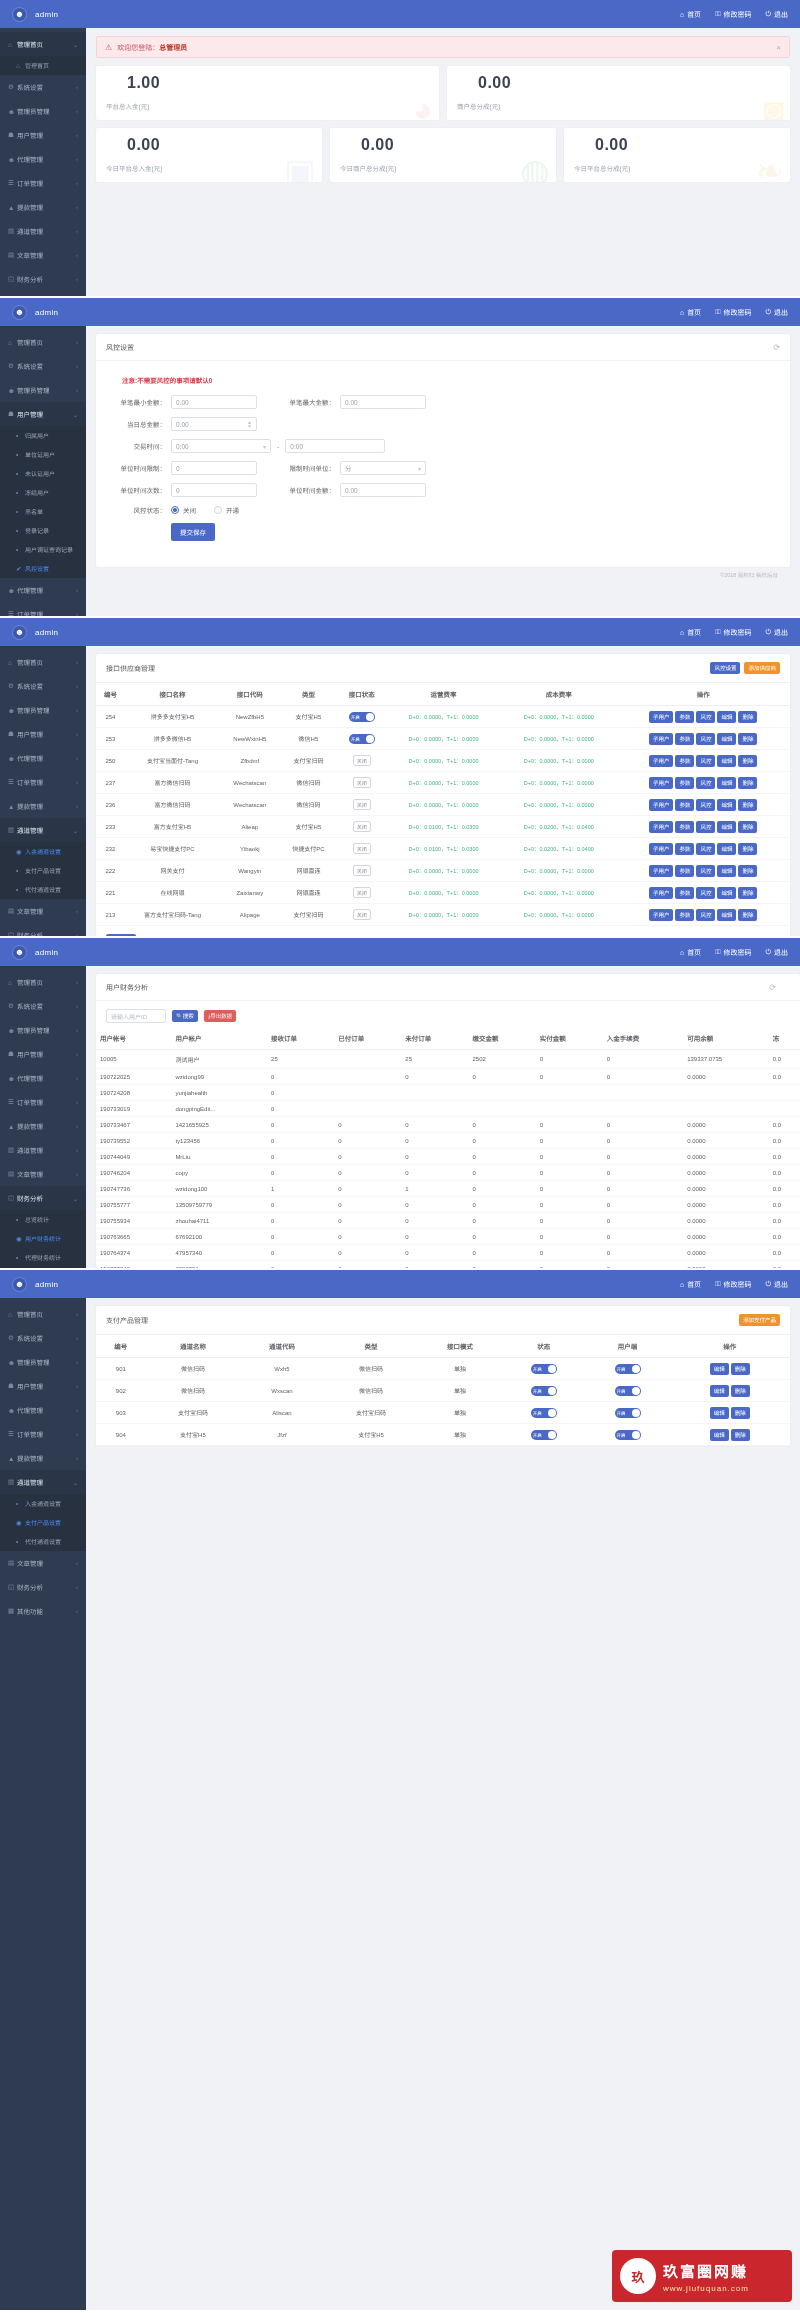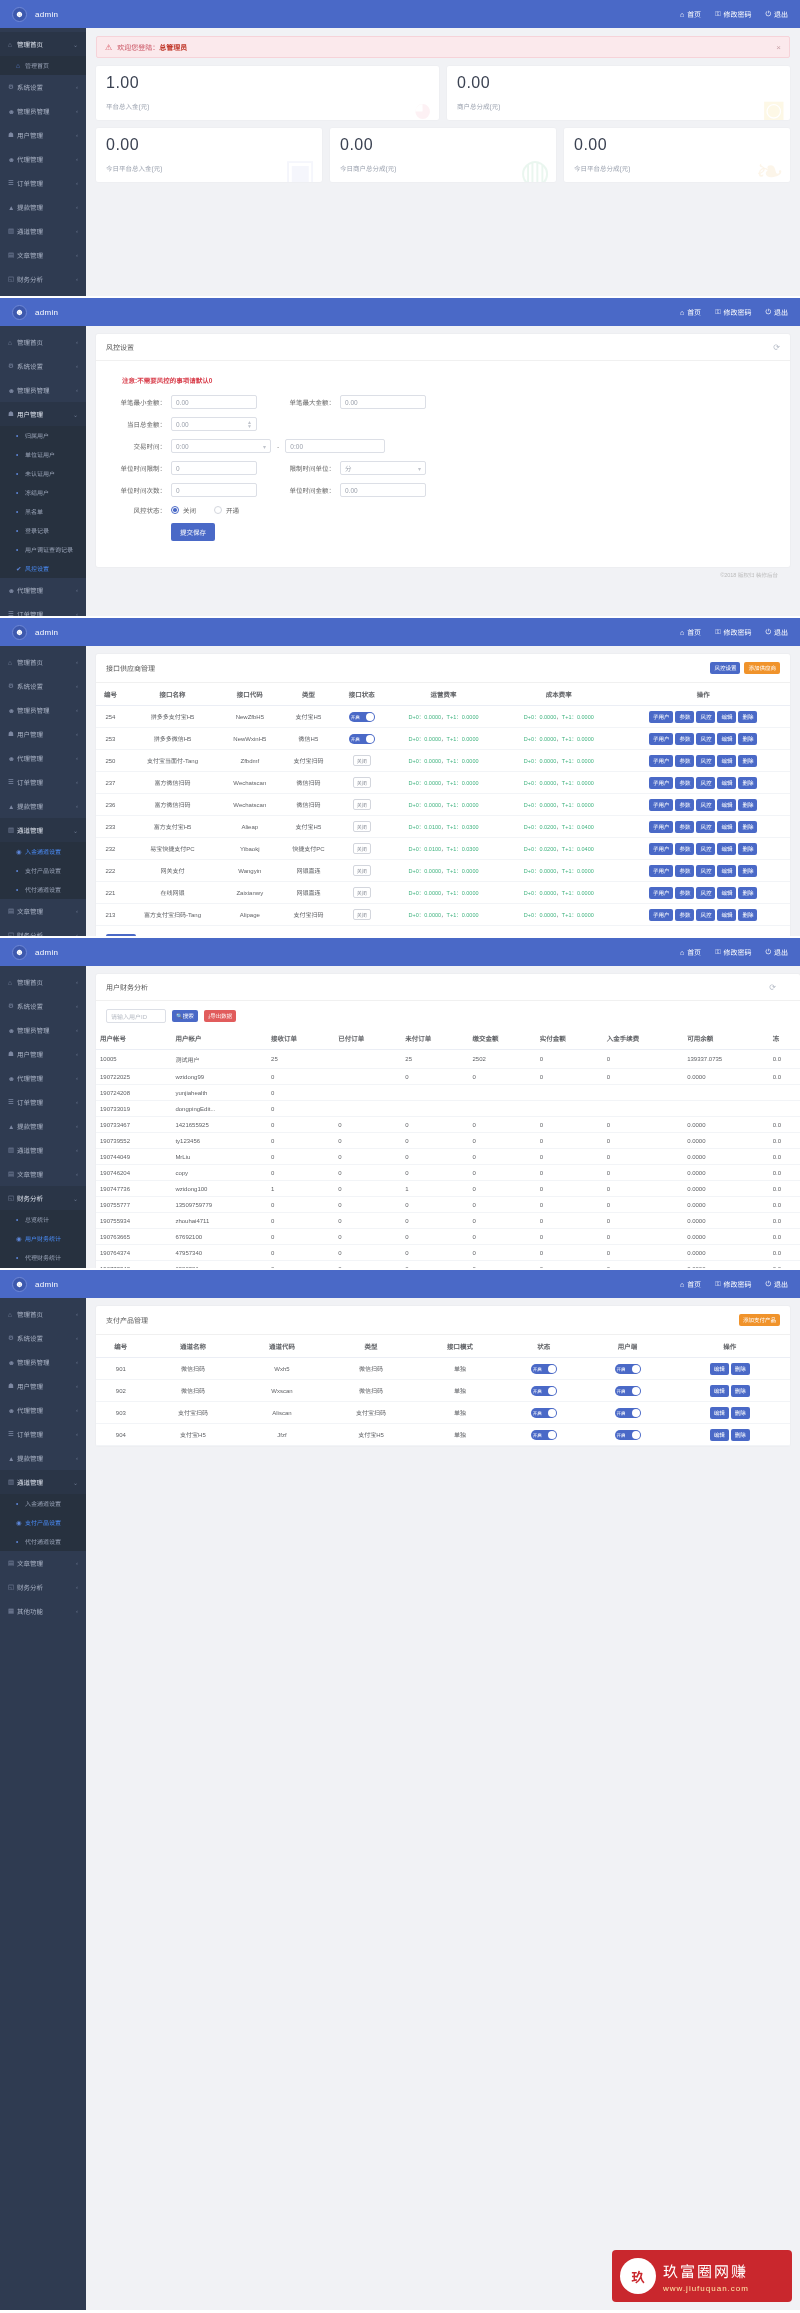--- a/index.html
+++ b/index.html
@@ -45,21 +45,21 @@
            display:flex; align-items:center; padding:5px 8px; font-size:7px;
            border-radius:2px; margin-bottom:8px; }
   .alert .tri { color:#d9535f; margin-right:5px; font-size:8px;}
   .alert b { color:#c0392b; }
   .alert .x { margin-left:auto; color:#c9a2a8; font-size:8px; }
 
   
   .cards { display:flex; gap:8px; margin-bottom:8px; }
   .card { flex:1; background:#fff; border-radius:2px; height:54px; padding:8px 10px;
           position:relative; overflow:hidden; box-shadow:0 0 2px rgba(0,0,0,.05); }
-  .card .val { font-size:16px; color:#3b4252; font-weight:400; letter-spacing:.5px;}
+  .card .val { font-size:16px; color:#3b4252; font-weight:700; letter-spacing:.5px;margin-left:21px;}
   .card .cap { font-size:6.5px; color:#9aa1ae; margin-top:9px; }
   .card .bg { position:absolute; right:6px; bottom:-6px; font-size:34px; opacity:.22; line-height:1;}
   .bg.pig{ color:#f6c0cd;} .bg.coin{color:#f3dd8e;} .bg.note{color:#bfe6e0;}
   .bg.bag{color:#cfd5f0;} .bg.cash{color:#9fd7b8;} .bg.sheep{color:#f2cf9a;}
 
   
   .ph { padding:8px 10px; font-size:7px; color:#555; border-bottom:1px solid #f0f0f0;
         display:flex; align-items:center; }
   .ph .refresh { margin-left:auto; color:#b6bcc7; font-size:8px; }
 
@@ -111,21 +111,21 @@
   .searchbar .si { width:60px; height:14px; border:1px solid #dcdfe6; border-radius:2px;
                    font-size:6px; color:#b5bac3; padding:0 4px; display:flex; align-items:center;}
 
   
   .watermark { position:absolute; right:8px; bottom:8px; width:180px; height:52px;
                background:#c9272d; border-radius:4px; display:flex; align-items:center;
                padding:0 8px; color:#fff; }
   .watermark .wlogo { width:36px;height:36px;border-radius:50%;background:#fff;color:#c9272d;
                font-size:13px; font-weight:bold; display:flex;align-items:center;justify-content:center;}
   .watermark .wtxt { margin-left:7px; }
-  .watermark .wt1 { font-size:15px; letter-spacing:2px; font-weight:normal;}
+  .watermark .wt1 { font-size:15px; letter-spacing:2px; font-weight:bold;}
   .watermark .wt2 { font-size:8px; letter-spacing:1px; margin-top:3px; color:#ffe9a8;}
   .seam { height:2px; background:#ffffff; }
 </style>
 </head>
 <body>
 
 <div class="shot" style="height:296px;">
   <div class="topbar">
     <div class="avatar">☻</div>
     <div class="uname">admin</div>

